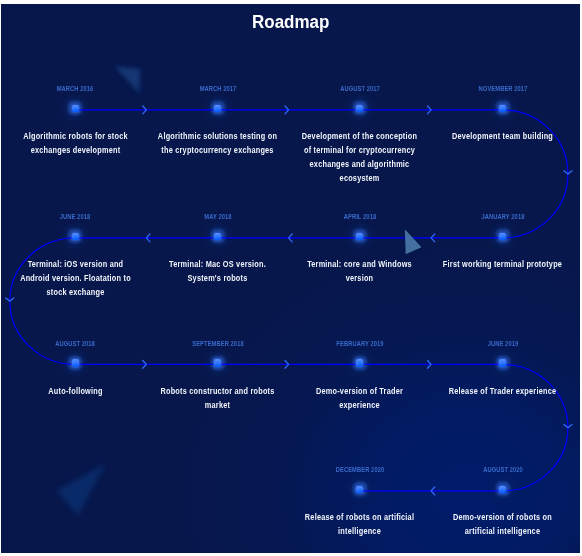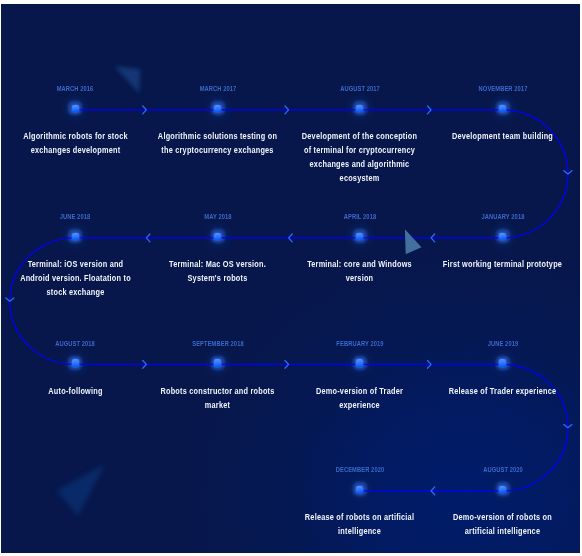--- a/index.html
+++ b/index.html
@@ -220,13 +220,14 @@
         <div class="desc" style="left: -76.5px; top: 21.2px; width: 153px;">Demo-version of robots on artificial intelligence</div>
       </div>
       <div class="node" style="left: 358.6px; top: 485.5px;">
         <div class="core">
           <b></b>
         </div>
         <div class="date" style="left: 0px; top: -24.3px;">DECEMBER 2020</div>
         <div class="desc" style="left: -76.5px; top: 21.2px; width: 153px;">Release of robots on artificial intelligence</div>
       </div>
     </div>
+  <div id="title"><span>Roadmap</span></div>
 </div>
 
 </body></html>

